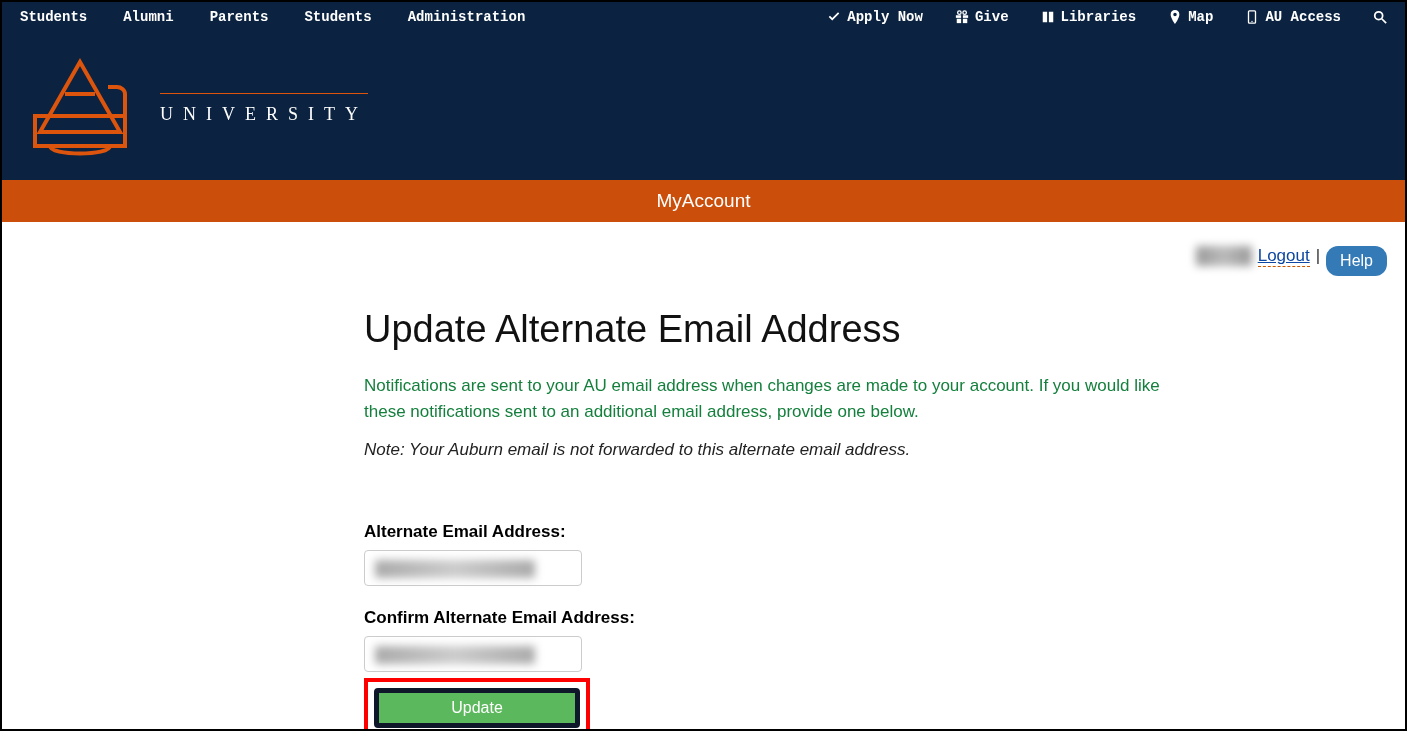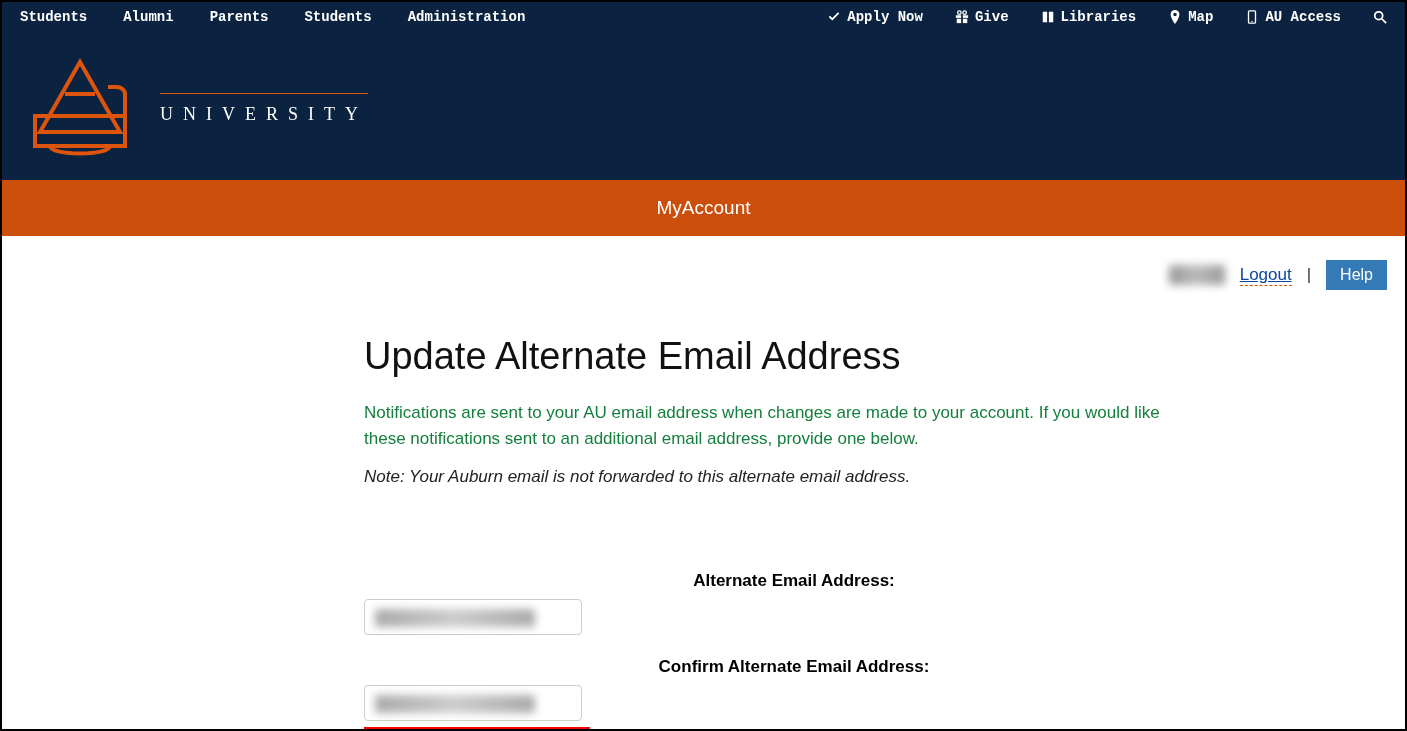--- a/index.html
+++ b/index.html
@@ -48,57 +48,57 @@
     height:1px; background:#dd550c; margin: 6px 0 10px 0; width: 100%;
   }
   .wordmark-bottom {
     font-family: Georgia, "Times New Roman", serif;
     color:#fff;
     font-size: 18px;
     letter-spacing: 10px;
   }
   .orange-bar {
     background: #cb4e0b;
-    height: 56px;
+    height: 42px;
     display:flex;
     align-items:center;
     justify-content:center;
     color:#fff;
     font-size: 19px;
   }
   .content {
     padding: 24px 16px 0 16px;
   }
   .top-links {
     display:flex;
     justify-content:flex-end;
-    align-items:center;
-    gap: 15px;
-    font-size: 17px;
-    margin-bottom: 45px;
+    align-items:flex-start;
+    gap: 6px;
+    font-size: 17px;
+    margin-bottom: 32px;
     padding-right: 2px;
   }
   .blur-user {
     width: 56px; height: 20px;
     filter: blur(4px);
     background: linear-gradient(90deg,#999,#bbb,#999);
     border-radius:2px;
   }
   .logout-link {
     color: #0d47a1;
     text-decoration: underline;
     border-bottom: 1px dashed #cc5500;
     cursor:pointer;
   }
   .pipe { color:#333; }
   .help-btn {
     background:#337ab7;
     color:#fff;
     padding:6px 14px;
-    border-radius:0;
+    border-radius:12px;
     font-size:16px;
     cursor:pointer;
     border:none;
   }
   .main {
     max-width: 860px;
     margin: 0 auto 0 346px;
   }
   .page-title {
     font-size: 38px;
@@ -110,27 +110,26 @@
     font-size: 17px;
     color:#15803d;
     line-height: 1.55;
     margin-bottom: 14px;
     max-width: 840px;
   }
   .note {
     font-size: 17px;
     font-style: italic;
     color:#222;
-    margin-bottom: 84px;
+    margin-bottom: 62px;
   }
   .field-label {
     font-size: 17px;
     font-weight: bold;
     margin-bottom: 8px;
-    text-align: center;
   }
   .text-input {
     width: 218px;
     height: 36px;
     border: 1px solid #ccc;
     border-radius: 4px;
     padding: 6px 10px;
     font-size: 15px;
     background:#fff;
     margin-bottom: 22px;

